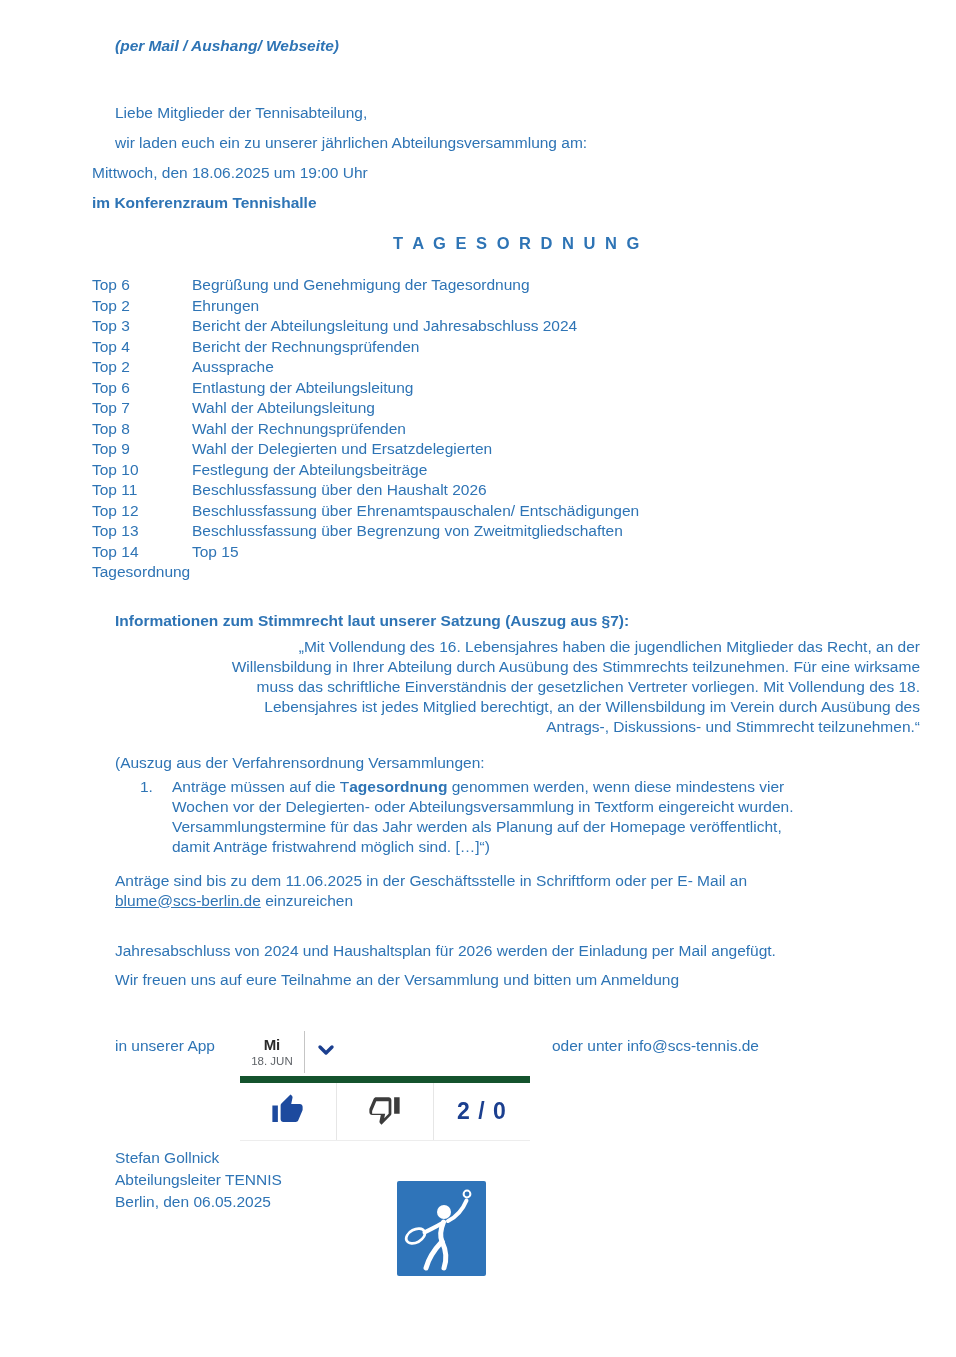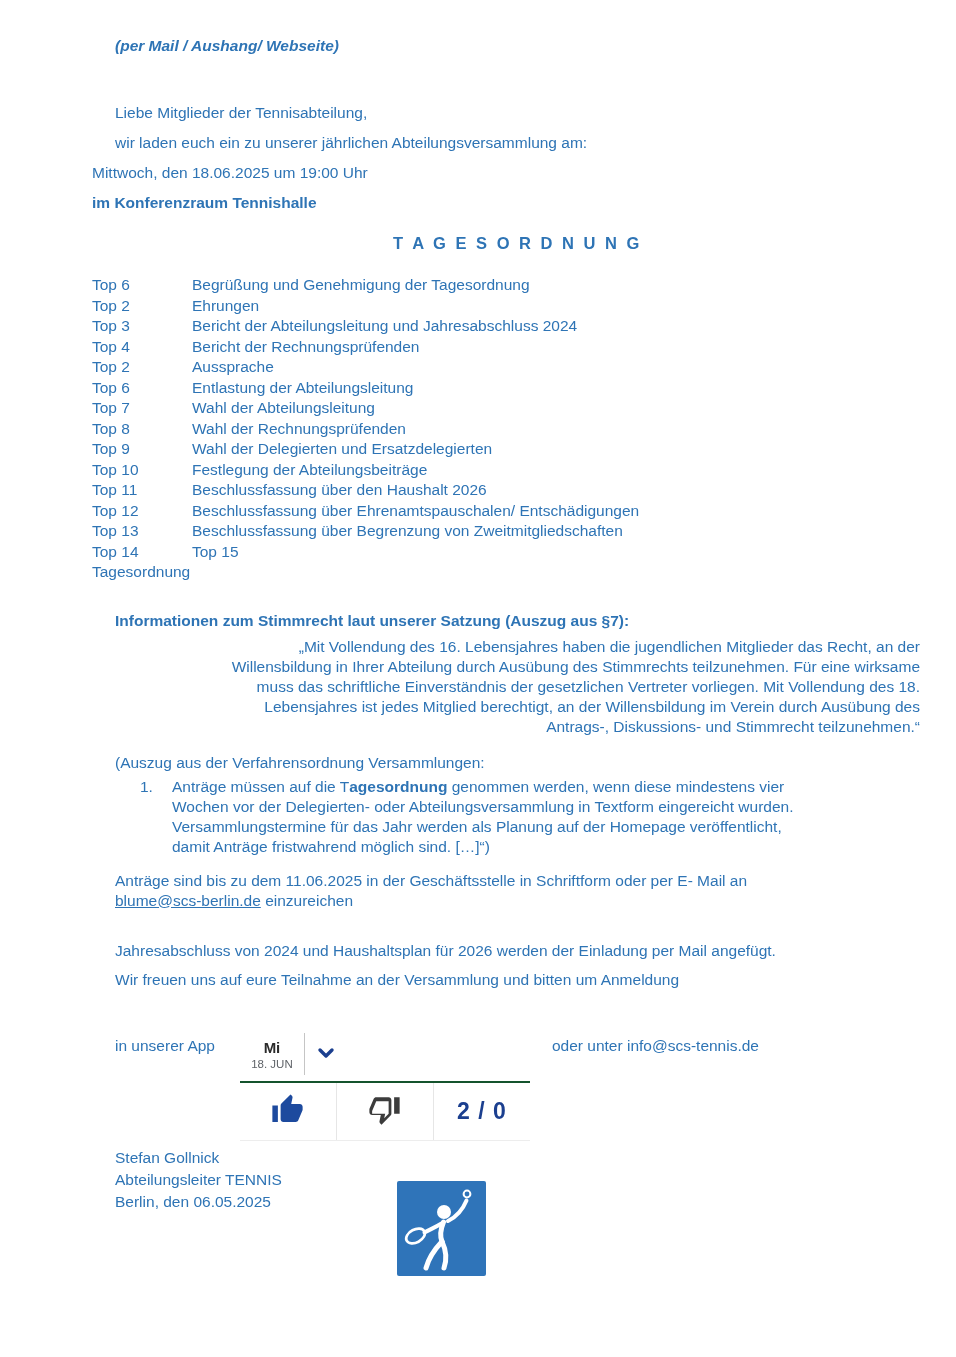--- a/index.html
+++ b/index.html
@@ -74,21 +74,21 @@
     margin-left: 25px;
     width: 290px;
     flex: none;
     font-size: 14px;
     line-height: normal;
   }
   .event-row {
     height: 55px;
     display: flex;
     align-items: center;
-    border-bottom: 2px solid #14532d;
+    border-bottom: 7px solid #14532d;
   }
   .date-cell { width: 64px; text-align: center; flex: none; }
   .date-cell .day  { font-weight: bold; color: #2b2b2b; font-size: 15px; }
   .date-cell .date { color: #5f6368; font-size: 11.5px; margin-top: 2px; }
   .v-div { width: 1px; height: 42px; background: #c5c5c5; flex: none; }
   .event-info { flex: 1; padding-left: 14px; }
   .event-info .time  { color: #757575; font-size: 11px; }
   .event-info .title { color: #1b3f8f; font-weight: bold; font-size: 14.5px; margin-top: 3px; }
   .chevron-cell { width: 42px; display: flex; justify-content: center; cursor: pointer; }
 

